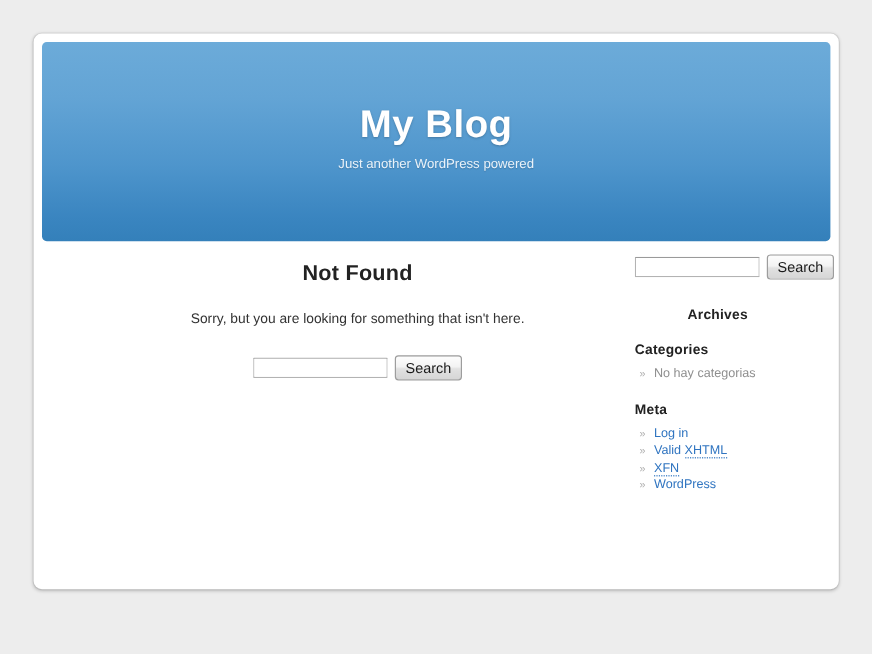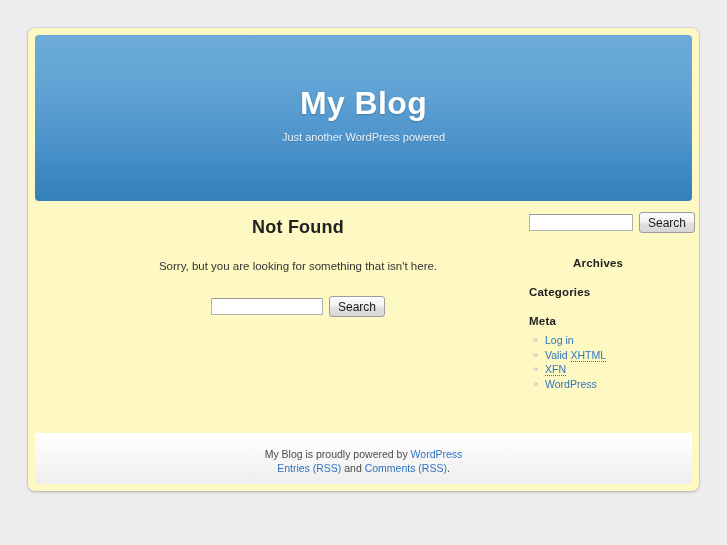--- a/index.html
+++ b/index.html
@@ -16,21 +16,21 @@
     overflow: hidden;
   }
 
   
   #page-wrap {
     position: absolute;
     left: 28px;
     top: 28px;
     width: 671px;
     height: 463px;
-    background: #fef9c3;
+    background: #ffffff;
     border-radius: 7px;
     box-shadow: 0 1px 3px rgba(0,0,0,0.22), 0 0 0 1px rgba(0,0,0,0.05);
     box-sizing: border-box;
     padding: 7px;
   }
 
   
   #site-header {
     position: relative;
     height: 166px;
@@ -229,20 +229,25 @@
         <button class="search-submit" type="submit">Search</button>
       </form>
 
       <div class="widget widget-first">
         <h2 class="widget-title">Archives</h2>
         <ul class="widget-list"></ul>
       </div>
 
       <div class="widget">
         <h2 class="widget-title">Categories</h2>
+        <ul class="widget-list">
+          <li>
+            <span class="empty-item">No hay categorias</span>
+          </li>
+        </ul>
       </div>
 
       <div class="widget">
         <h2 class="widget-title">Meta</h2>
         <ul class="widget-list">
           <li>
             <a href="#">Log in</a>
           </li>
           <li>
             <a href="#">Valid <abbr>XHTML</abbr></a>
@@ -252,22 +257,14 @@
           </li>
           <li>
             <a href="#">WordPress</a>
           </li>
         </ul>
       </div>
 
     </div>
   </div>
 
-  <div id="footer">
-    <div>
-      <span>My Blog is proudly powered by </span><a href="#">WordPress</a>
-    </div>
-    <div>
-      <a href="#">Entries (RSS)</a><span> and </span><a href="#">Comments (RSS)</a><span>.</span>
-    </div>
-  </div>
 
 </div>
 
 </body></html>

